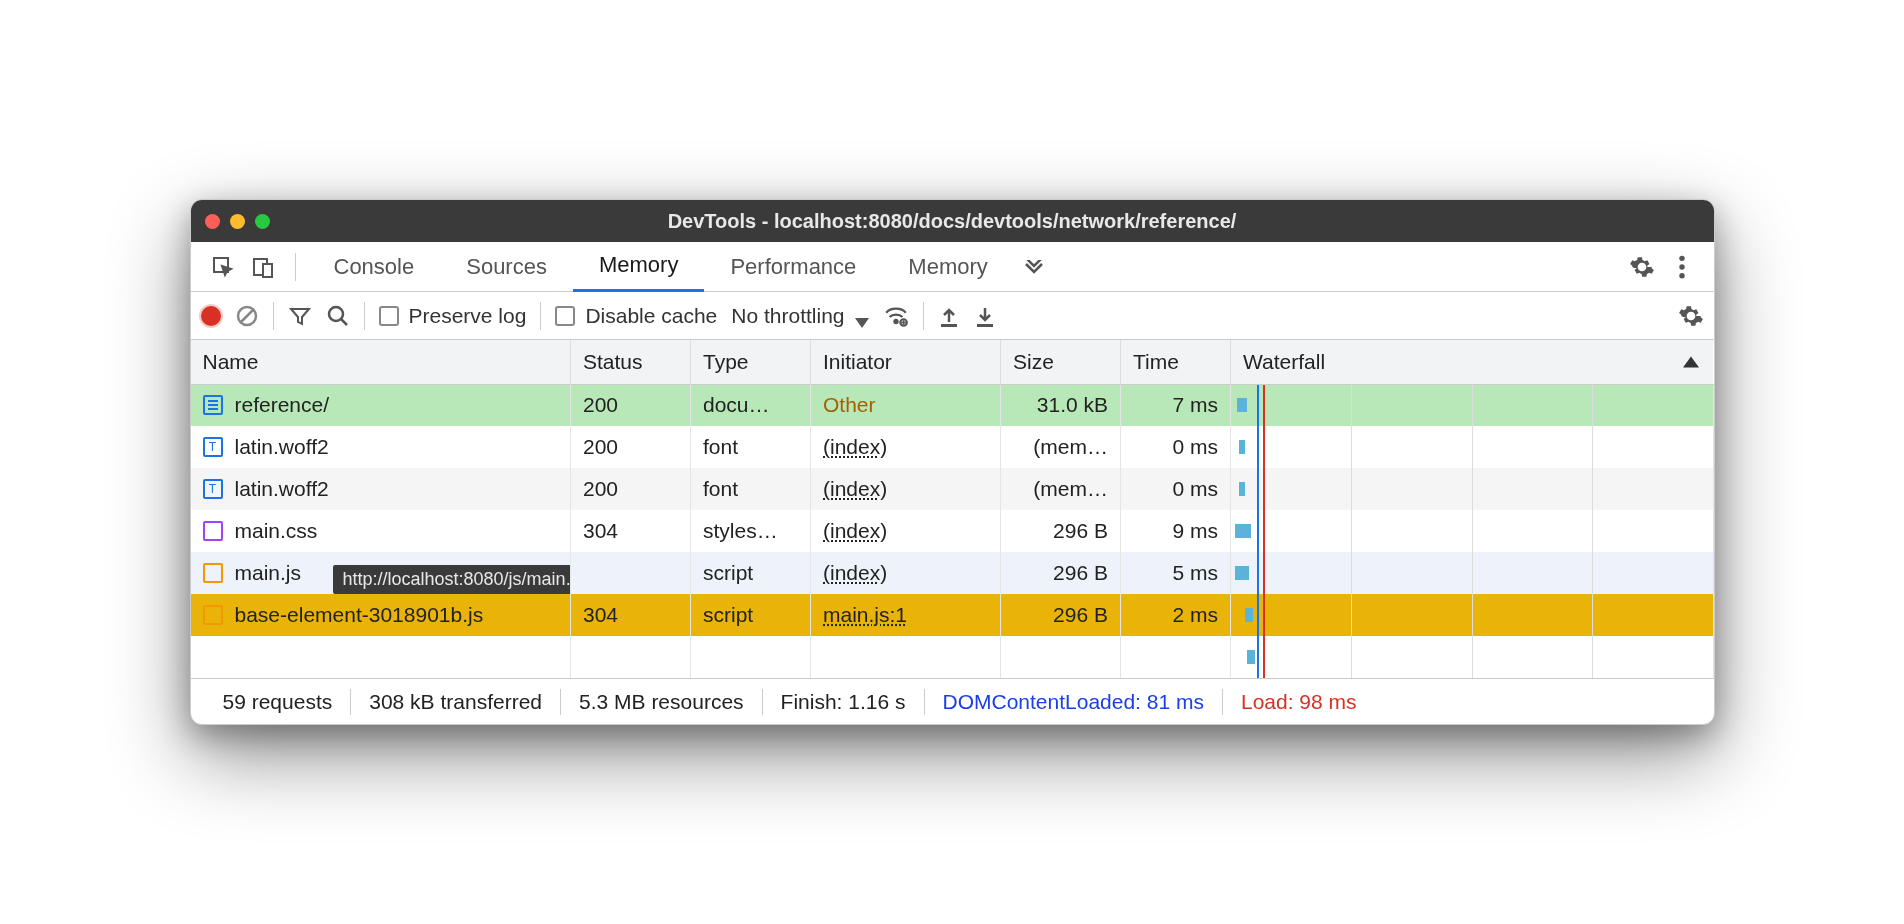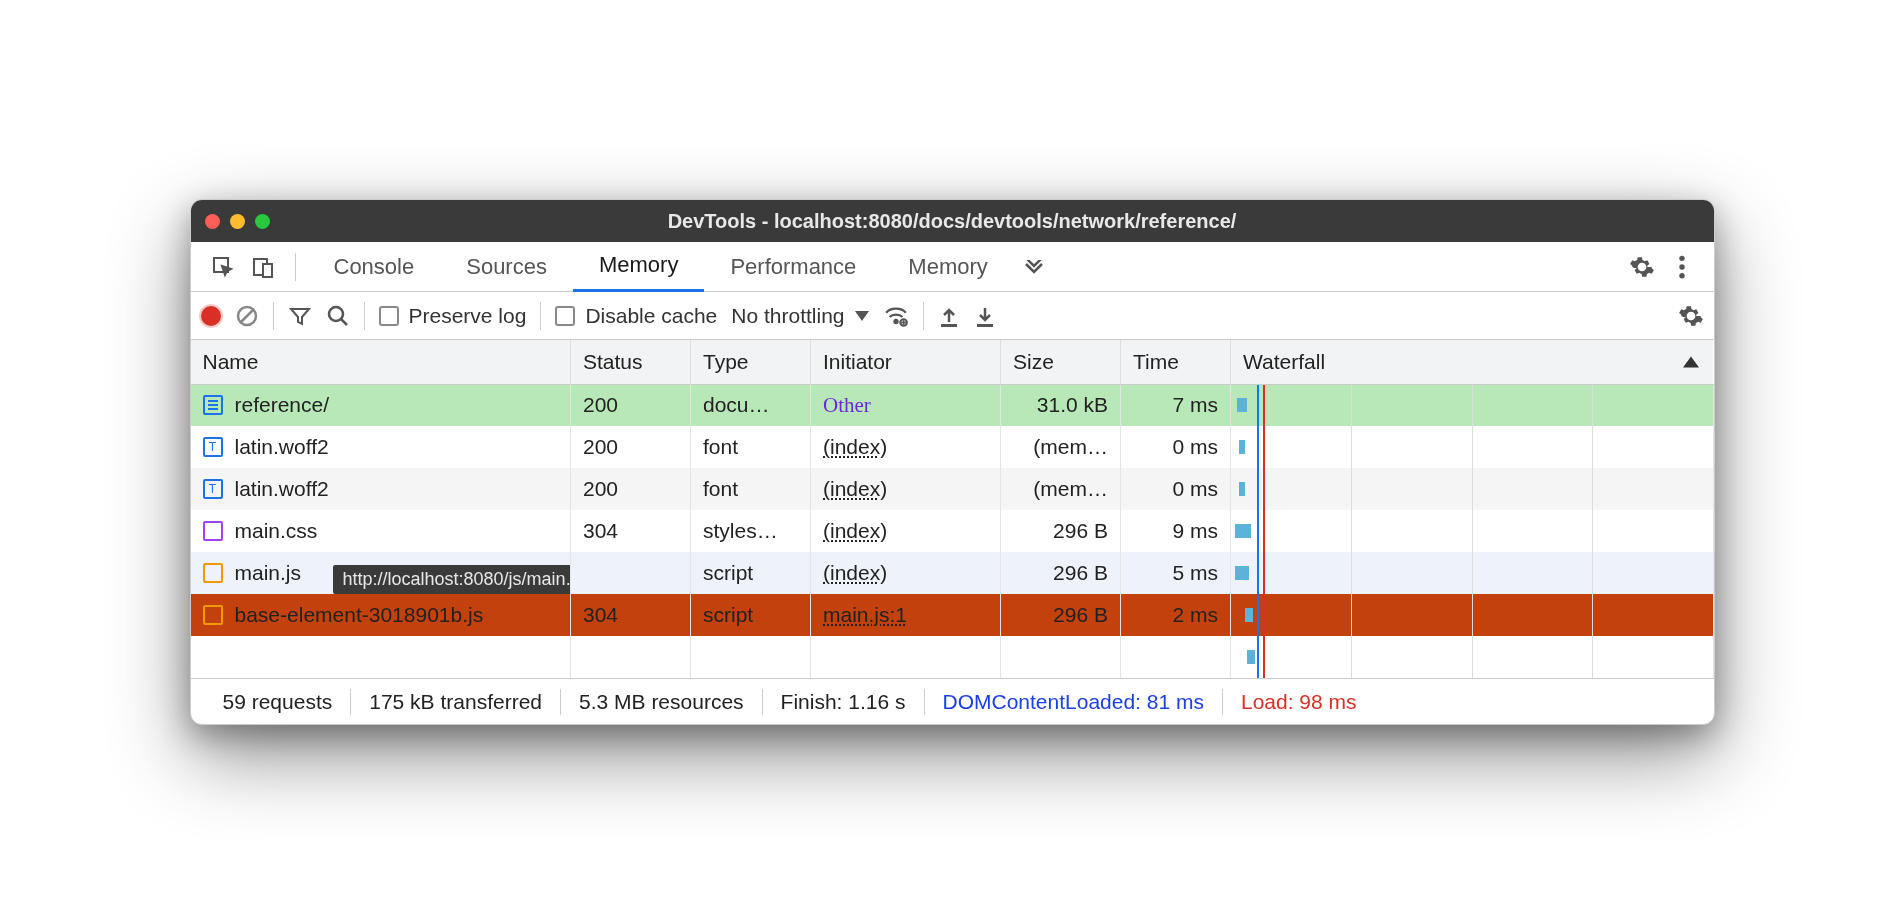--- a/index.html
+++ b/index.html
@@ -51,21 +51,21 @@
 
   .toolbar {
     display: flex; align-items: center; height: 48px;
     border-bottom: 1px solid #ccc; padding: 0 10px; gap: 14px;
     font-size: 21px; color: #333;
   }
   .record-dot { width: 20px; height: 20px; border-radius: 50%; background:#d93025; box-shadow: 0 0 0 2px rgba(217,48,37,.25); }
   .toolbar .sep { width:1px; height:28px; background:#ccc; }
   .chk { display:flex; align-items:center; gap:10px; }
   .chk .box { width:20px; height:20px; border:2px solid #888; border-radius:3px; }
-  .throttling { display:flex; align-items:center; gap:10px; color:#333; }
+  .throttling { display:flex; align-items:flex-end; gap:10px; color:#333; }
   .tri-down { width:0; height:0; border-left:7px solid transparent; border-right:7px solid transparent; border-top:10px solid #555; }
   .spacer { flex:1; }
 
   table.net {
     width: 100%; border-collapse: collapse; font-size: 21px; table-layout: fixed;
   }
   table.net th {
     text-align: left; font-weight: 400; color:#222; background:#f1f3f4;
     border-bottom: 1px solid #ccc; border-right: 1px solid #ddd;
     padding: 8px 12px; height: 44px; position: relative;
@@ -73,31 +73,31 @@
   table.net th:last-child { border-right: none; }
   .sort-tri { position:absolute; right:14px; top:50%; transform:translateY(-50%); width:0;height:0;border-left:8px solid transparent;border-right:8px solid transparent;border-bottom:11px solid #333; }
   table.net td {
     border-right: 1px solid #e5e5e5; padding: 6px 12px; height: 42px;
     white-space: nowrap; overflow: hidden; text-overflow: ellipsis; color:#222;
   }
   tr.row-green td { background:#b8e7b8;padding-left:12px; }
   tr.row-odd td { background:#f5f5f5; }
   tr.row-even td { background:#ffffff; }
   tr.row-hover td { background:#eef3fb; }
-  tr.row-red td { background:#c2410c; }
+  tr.row-red td { background:#eab308; }
   tr.row-empty td { background:#fff; height:42px; }
   .name-cell { display:flex; align-items:center; gap:12px; position:relative; }
   .file-icon { width:20px; height:20px; border:2px solid; border-radius:2px; display:flex; align-items:center; justify-content:center; flex-shrink:0; }
   .file-icon.doc { border-color:#1a73e8; }
   .file-icon.doc::before { content:""; width:10px; height:2px; background:#1a73e8; box-shadow: 0 4px 0 #1a73e8, 0 -4px 0 #1a73e8; }
   .file-icon.font { border-color:#1a73e8; font-size:12px; color:#1a73e8; }
   .file-icon.css { border-color:#a142f4; }
   .file-icon.js { border-color:#f29900; }
   .initiator-link { color:#222; text-decoration: underline dotted; cursor:pointer; }
-  .initiator-plain { color:#6d28d9;font-family:Liberation Serif, serif; }
+  .initiator-plain { color:#a16207; }
   .muted { color:#777; }
   .right { text-align:right; }
   .waterfall-cell { position:relative; padding:0 !important; }
   .wf-area { position:relative; height:100%; width:100%; }
   .wf-bar { position:absolute; top:50%; transform:translateY(-50%); height:14px; background:#5cb3d9; }
   .wf-bar.tiny { width:8px; }
   .wf-tick { position:absolute; top:0; bottom:0; width:2px; }
   .wf-tick.blue { background:#1a73e8; }
   .wf-tick.red { background:#d93025; }
   .wf-seg { position:absolute; top:0; bottom:0; border-right:1px solid #ddd; }
@@ -415,21 +415,21 @@
     <div class="wf-bar tiny" style="left:16px"></div>
   </div>
           </td>
         </tr>
       </tbody>
   </table>
 
   <div class="status">
     <div class="seg">59 requests</div>
     <div class="sep"></div>
-    <div class="seg">175 kB transferred</div>
+    <div class="seg">308 kB transferred</div>
     <div class="sep"></div>
     <div class="seg">5.3 MB resources</div>
     <div class="sep"></div>
     <div class="seg">Finish: 1.16 s</div>
     <div class="sep"></div>
     <div class="seg dcl">DOMContentLoaded: 81 ms</div>
     <div class="sep"></div>
     <div class="seg load">Load: 98 ms</div>
   </div>
 

